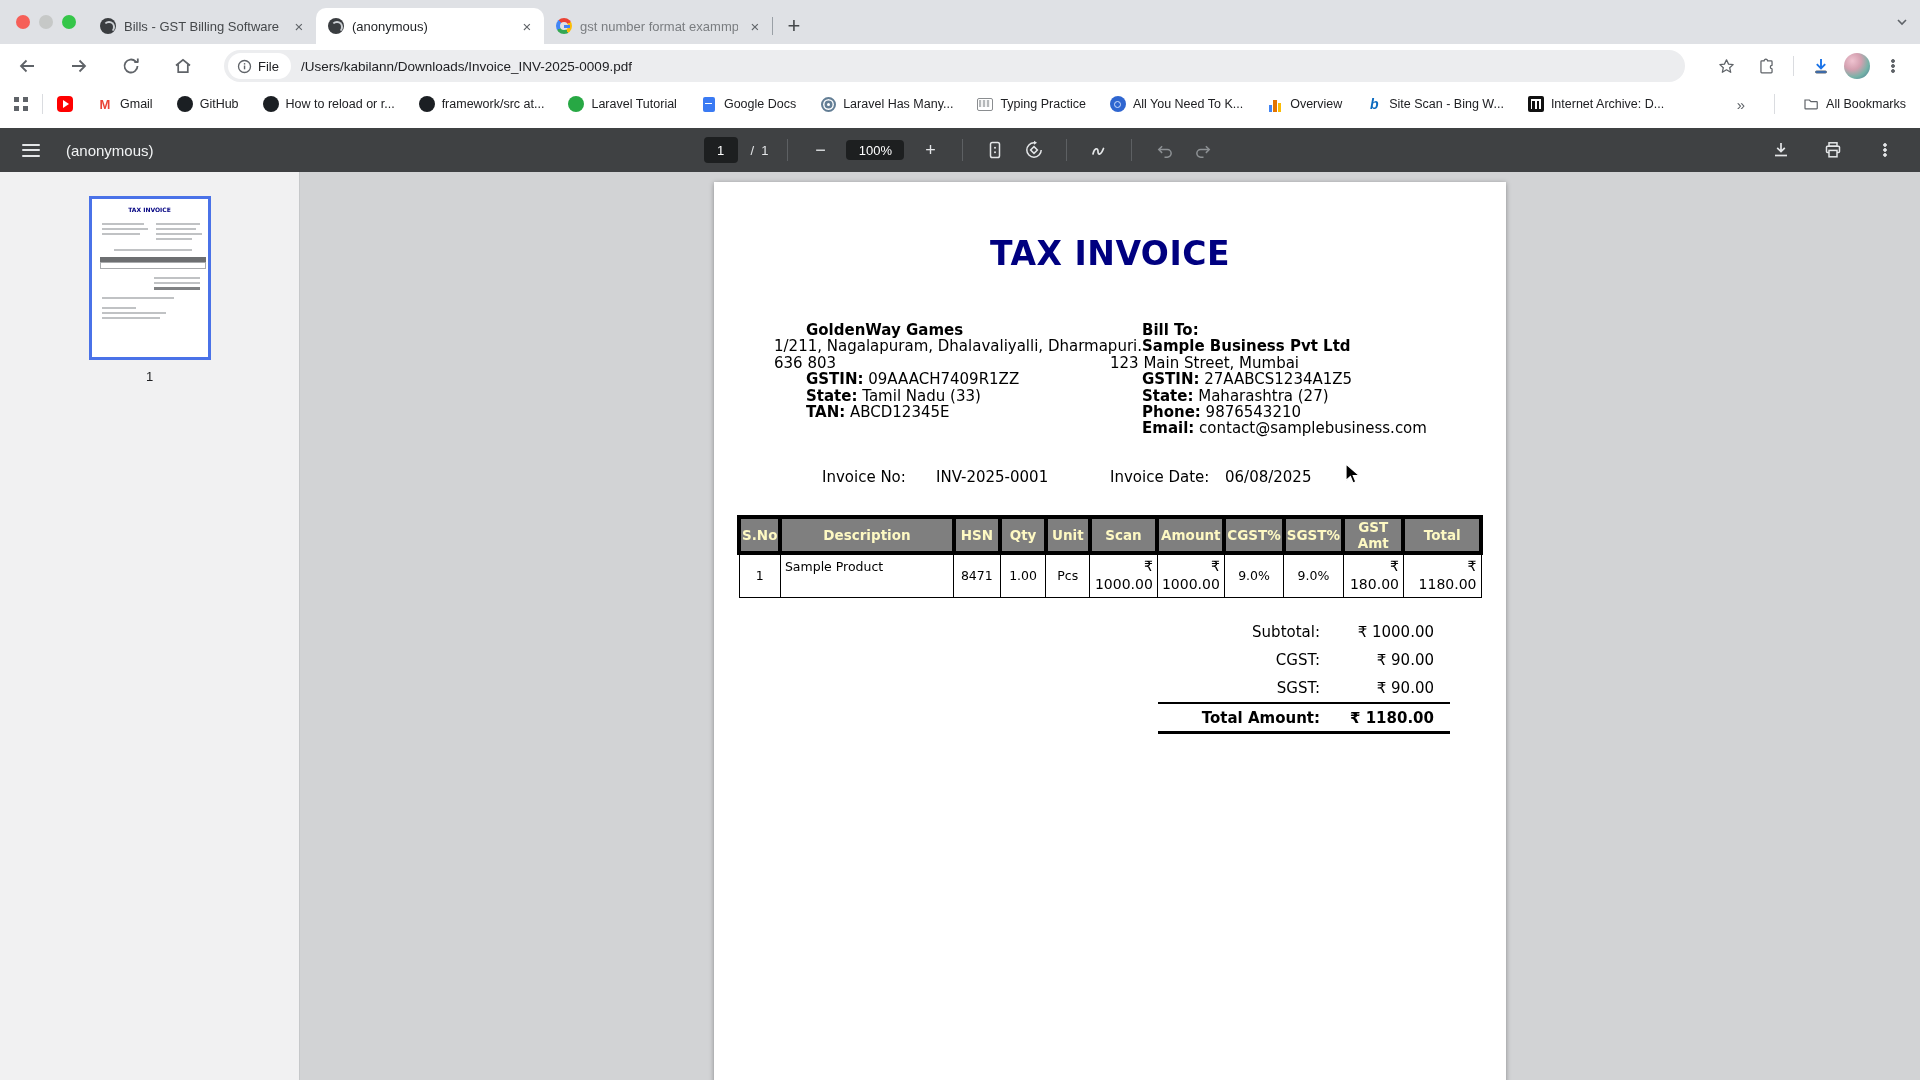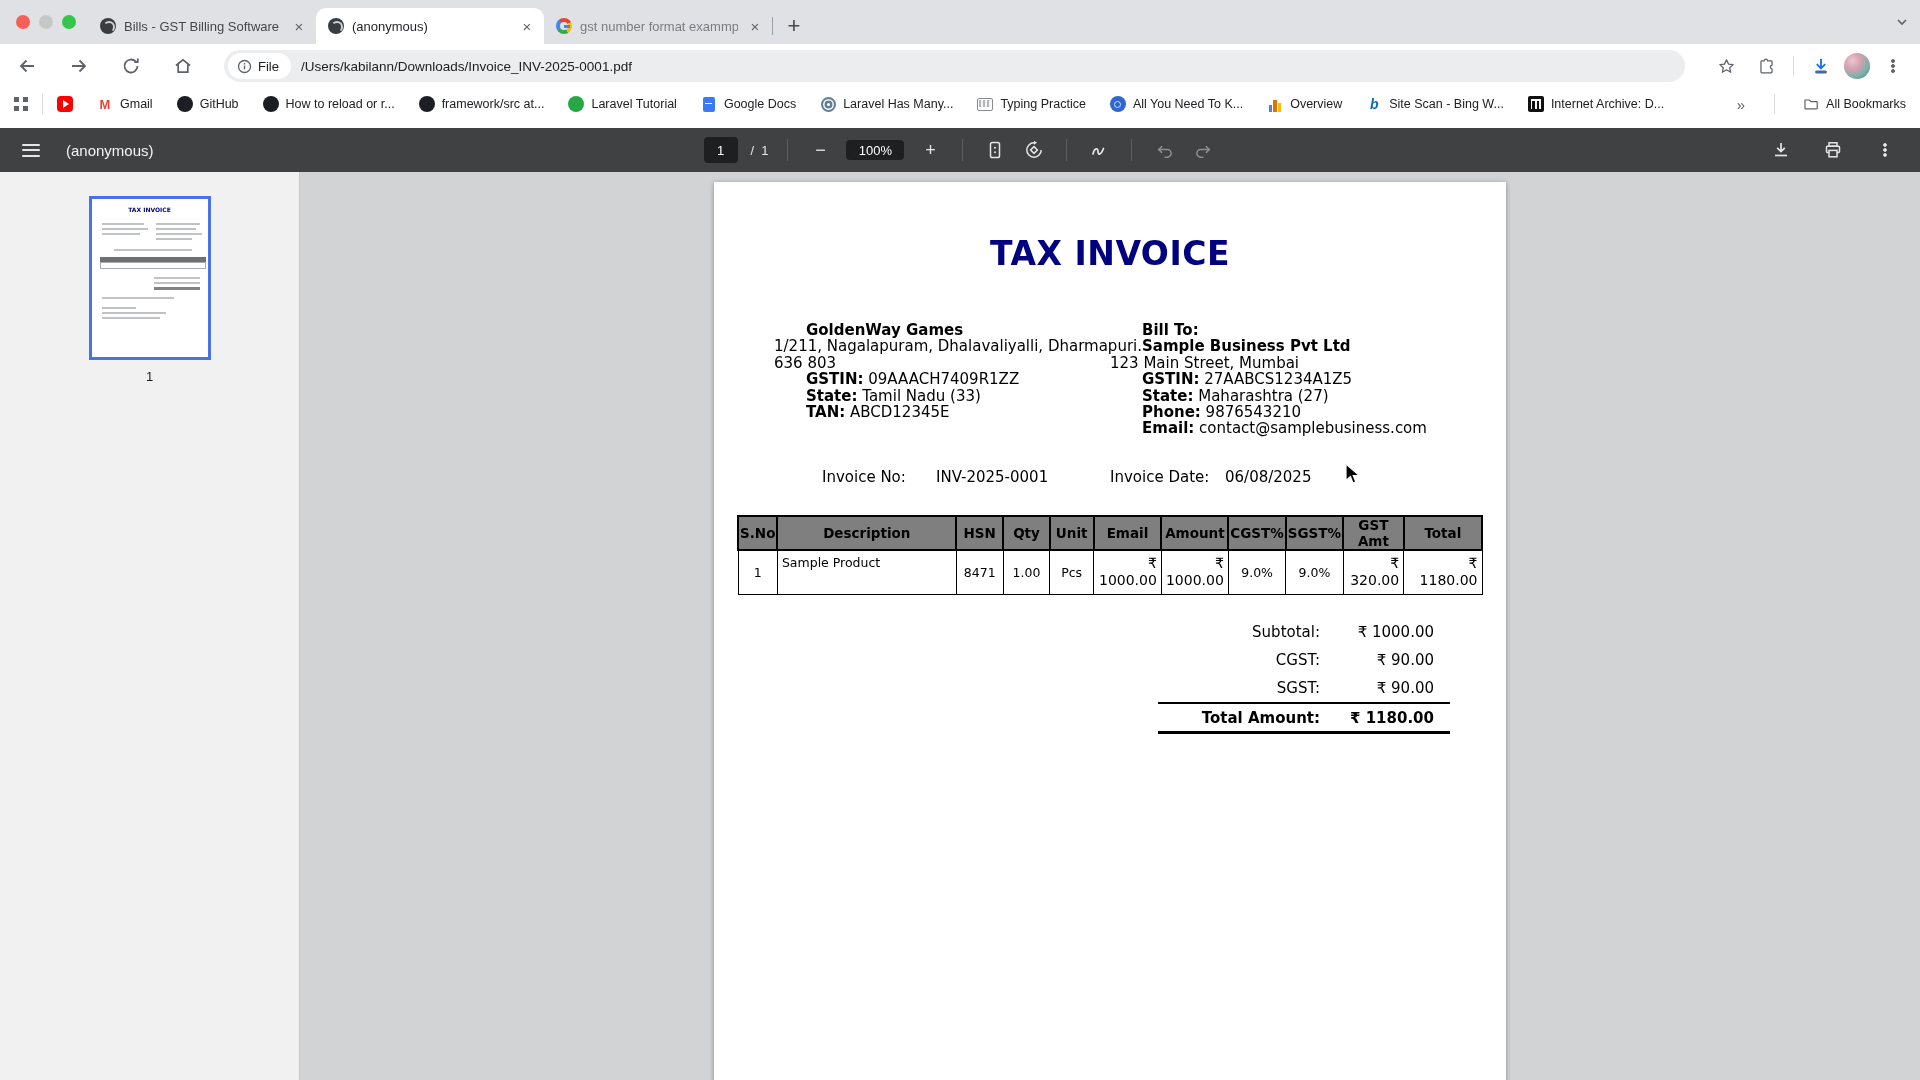--- a/index.html
+++ b/index.html
@@ -127,21 +127,21 @@
     height:1200px; background:#fff; box-shadow:0 1px 5px rgba(0,0,0,.35);
     font-family:"DejaVu Sans",sans-serif; color:#000; }
   .inv-title { position:absolute; top:52px; width:100%; text-align:center;
     font-size:33px; font-weight:bold; color:#000080; letter-spacing:.5px; }
   .addr { position:absolute; top:140px; font-size:15px; line-height:16.4px; white-space:nowrap; }
   .addr.seller{ left:60px; } .addr.buyer{ left:396px; }
   .addr b{ font-weight:bold;margin-left:32px; }
   .meta { position:absolute; top:286px; left:0; width:100%; font-size:15px; }
   .meta span{ position:absolute; white-space:nowrap; }
   .inv-table { position:absolute; left:23px; top:333px; width:746px; border-collapse:collapse; }
-  .inv-table th { background:#7f7f7f; color:#000000; border:2px solid #000000; font-size:13.5px;
+  .inv-table th { background:#7f7f7f; color:#fef9c3; border:4px solid #000000; font-size:13.5px;
     font-weight:bold; height:31px; padding:0 1px; }
   .inv-table td { border:1px solid #000; height:44px; padding:2px 4px; font-size:12.5px;
     text-align:center; vertical-align:middle; }
   .inv-table td.desc { text-align:left; vertical-align:top; padding-top:4px; }
   .inv-table td.money { text-align:right; font-size:14px; line-height:1.25; }
   .totals { position:absolute; left:444px; top:436px; width:292px; font-size:15px; }
   .trow { display:flex; align-items:center; height:28px; }
   .trow .tlabel{ flex:1; text-align:right; }
   .trow .tval{ width:130px; text-align:right; padding-right:16px; }
   .trow.grand { font-weight:bold; height:32px; border-top:2px solid #000; border-bottom:3px solid #000; }
@@ -214,21 +214,21 @@
 
     <div class="omnibox">
       <div class="file-chip">
         <svg width="15" height="15" viewBox="0 0 16 16" fill="none">
             <circle cx="8" cy="8" r="6.4" stroke="#5f6368" stroke-width="1.4"></circle>
             <rect x="7.3" y="7" width="1.5" height="4" fill="#5f6368"></rect>
             <rect x="7.3" y="4.4" width="1.5" height="1.5" fill="#5f6368"></rect>
           </svg>
         <span>File</span>
       </div>
-      <span class="url">/Users/kabilann/Downloads/Invoice_INV-2025-0001.pdf</span>
+      <span class="url">/Users/kabilann/Downloads/Invoice_INV-2025-0009.pdf</span>
     </div>
 
     <div class="right-icons">
       <div class="navbtn">
         <svg width="19" height="19" viewBox="0 0 24 24" fill="none" stroke-width="1.6">
             <polygon points="12 3.6,14.6 9,20.4 9.6,16 13.5,17.3 19.3,12 16.2,6.7 19.3,8 13.5,3.6 9.6,9.4 9" stroke-linejoin="round"></polygon>
           </svg>
       </div>
       <div class="navbtn">
         <svg width="19" height="19" viewBox="0 0 24 24" fill="none" stroke-width="1.6">
@@ -477,40 +477,40 @@
               <col style="width:61px">
               <col style="width:80px">
           </colgroup>
           <thead>
             <tr>
               <th>S.No</th>
                 <th>Description</th>
               <th>HSN</th>
                 <th>Qty</th>
               <th>Unit</th>
-                <th>Email</th>
+                <th>Scan</th>
               <th>Amount</th>
                 <th>CGST%</th>
               <th>SGST%</th>
                 <th>GST Amt</th>
               <th>Total</th>
             </tr>
           </thead>
           <tbody>
             <tr>
               <td>1</td>
               <td class="desc">Sample Product</td>
               <td>8471</td>
               <td>1.00</td>
               <td>Pcs</td>
               <td class="money">₹ 1000.00</td>
               <td class="money">₹ 1000.00</td>
               <td>9.0%</td>
               <td>9.0%</td>
-              <td class="money">₹ 320.00</td>
+              <td class="money">₹ 180.00</td>
               <td class="money">₹ 1180.00</td>
             </tr>
           </tbody>
         </table>
 
         <div class="totals">
           <div class="trow">
               <span class="tlabel">Subtotal:</span>
               <span class="tval">₹ 1000.00</span>
             </div>

